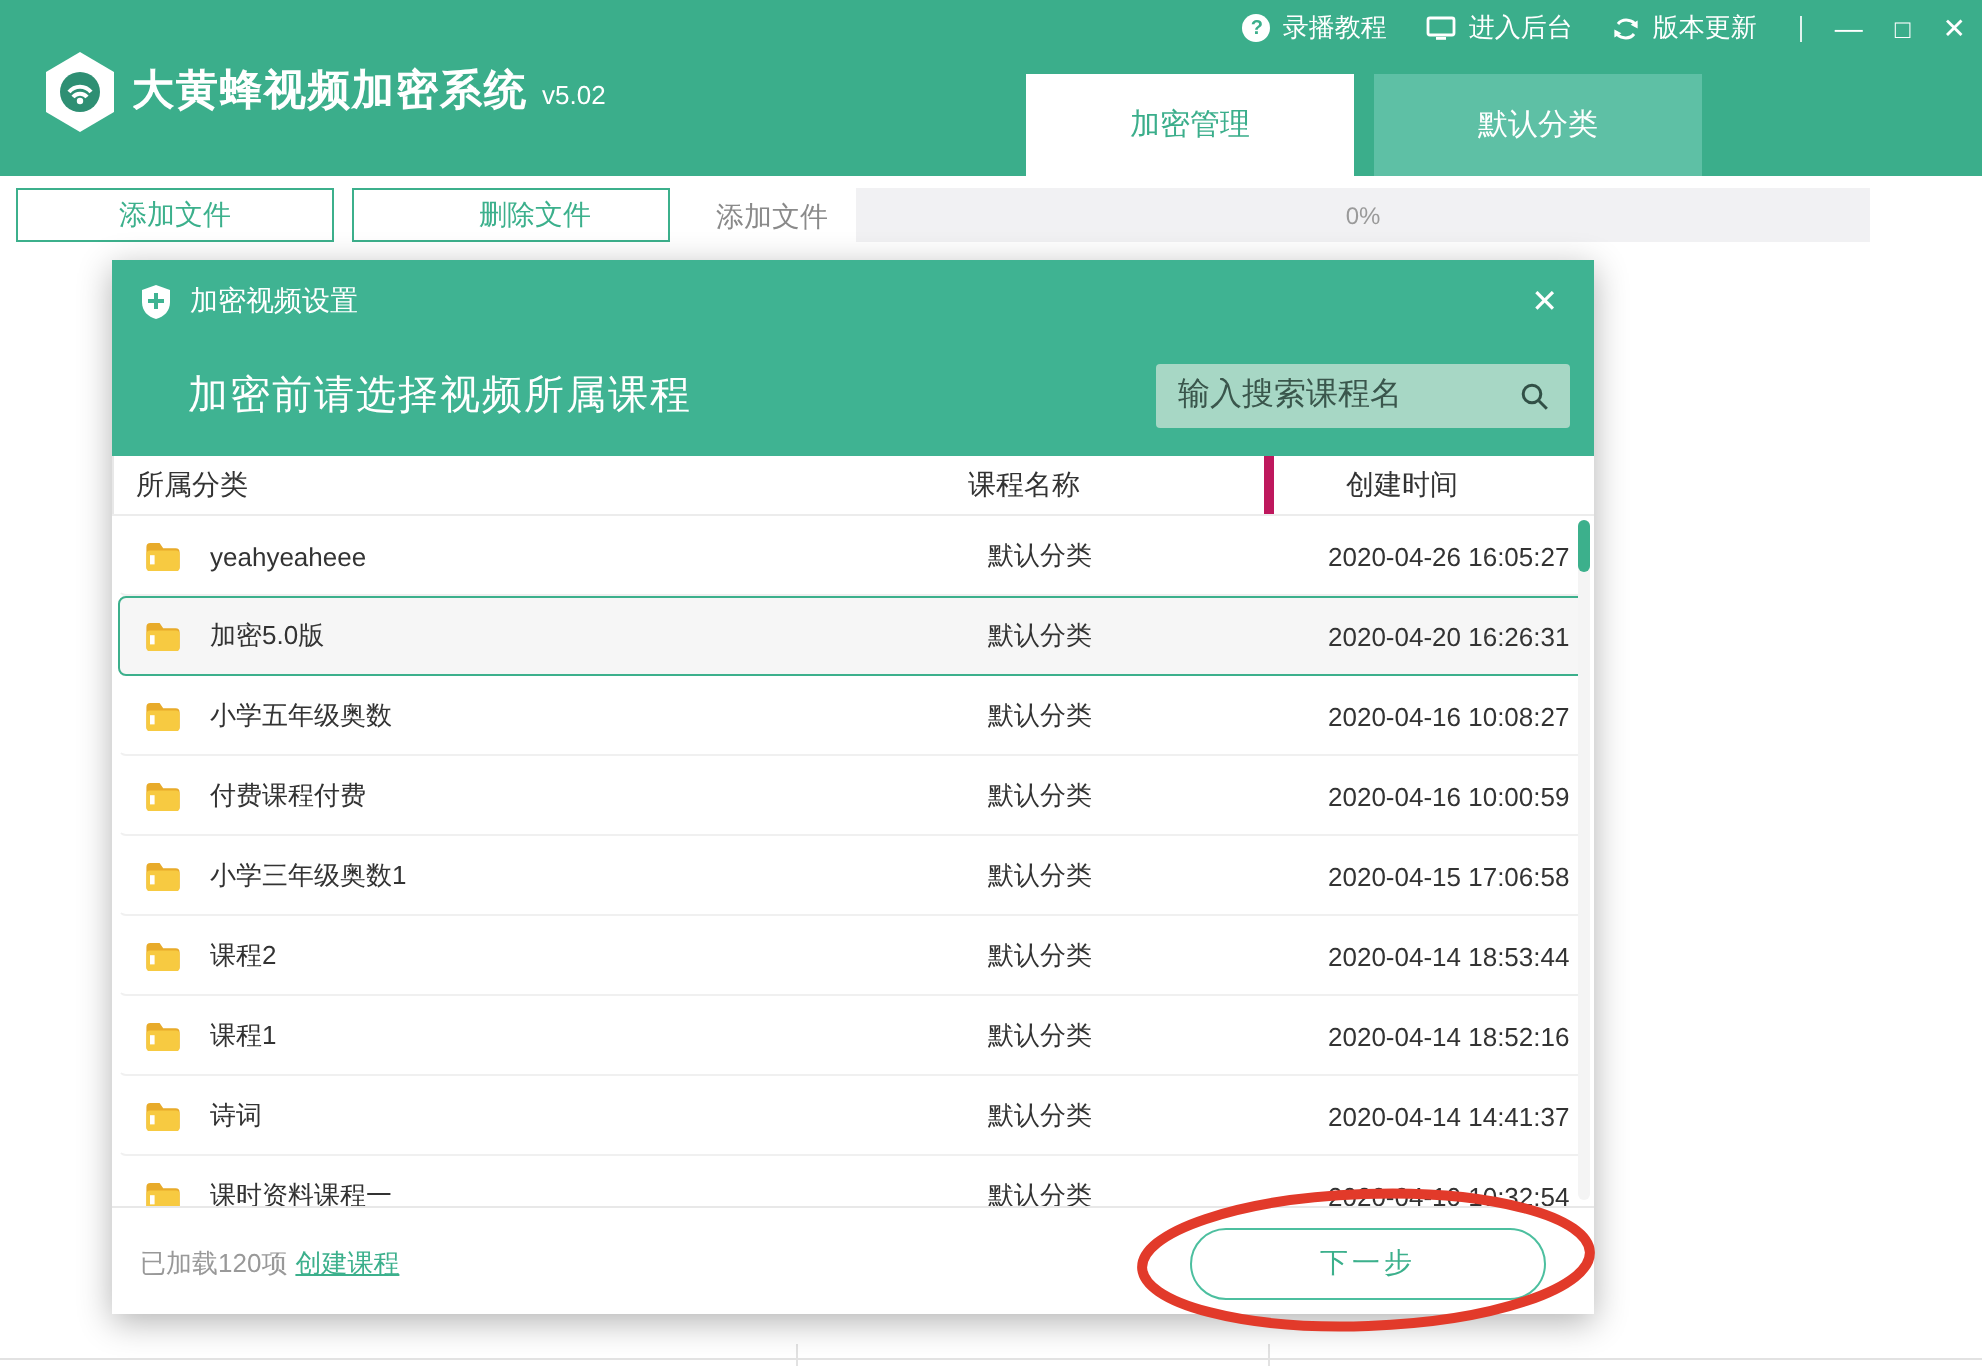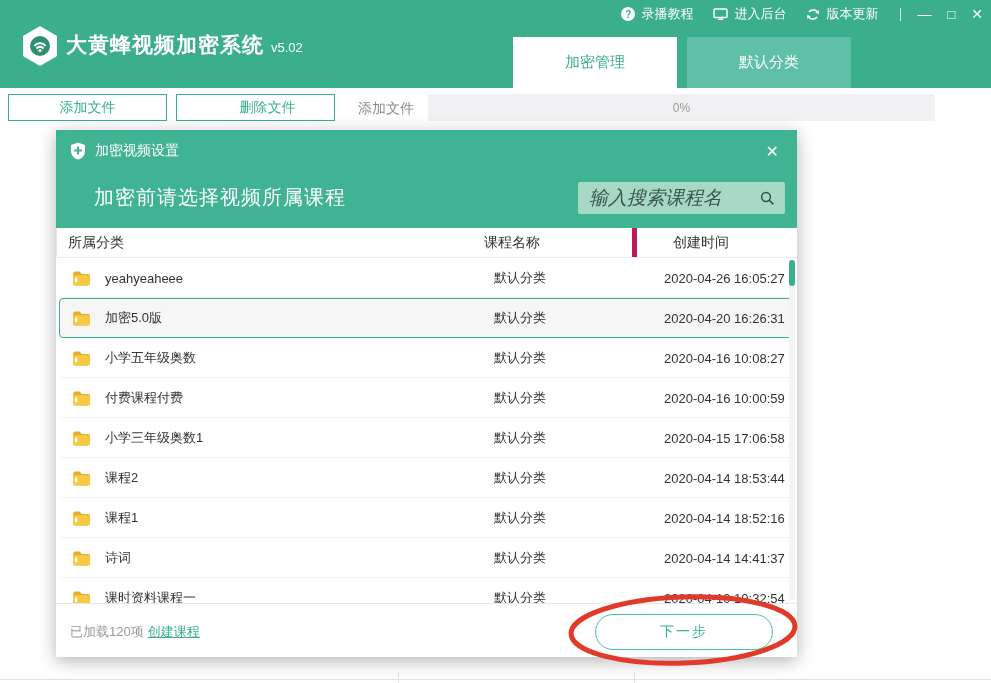--- a/index.html
+++ b/index.html
@@ -36,21 +36,21 @@
   .grid-vtick{ position:absolute; top:672px; width:1px; height:11px; background:#e2e2e2; }
 
   
   .modal{ position:absolute; left:56px; top:130px; width:741px; height:527px; background:#fff; box-shadow:0 4px 16px rgba(0,0,0,.3); }
   .modal-header{ height:42px; background:#3fb392; display:flex; align-items:center; padding:0 14px; color:#fff; font-size:14px; }
   .modal-header .shield{ margin-right:9px; display:flex; }
   .modal-close{ margin-left:auto; font-size:16px; cursor:pointer; padding:0 4px; }
   .modal-sub{ position:relative; height:56px; background:#3fb392; }
   .modal-heading{ position:absolute; left:38px; top:12px; color:#fff; font-size:20px; letter-spacing:1px; white-space:nowrap; }
   .search-box{ position:absolute; right:12px; top:10px; width:207px; height:32px; background:#a7d7c5; border-radius:2px; display:flex; align-items:center; }
-  .search-input{ flex:1; min-width:0; background:transparent; border:none; outline:none; padding:0 8px 0 11px; font-size:19px; color:#b91c1c; font-family:"Liberation Sans",sans-serif;font-style:italic; }
+  .search-input{ flex:1; min-width:0; background:transparent; border:none; outline:none; padding:0 8px 0 11px; font-size:16px; color:#b91c1c; font-family:"Liberation Sans",sans-serif; }
   .search-input::placeholder{ color:#3a564c; opacity:1; }
   .search-icon{ display:flex; margin-right:10px; cursor:pointer; }
 
   
   .thead{ display:grid; grid-template-columns:411px 165px auto; height:30px; font-size:14px; color:#333; border-bottom:1px solid #ececec; }
   .th{ display:flex; align-items:center; height:100%; }
   .th-name{ padding-left:17px; }
   .th-cat{ padding-left:11px; border-left:1px solid #e8e8e8; }
   .th-time{ padding-left:36px; border-left:5px solid #be185d; }
   .tbody{ position:relative; height:345px; overflow:hidden; }

